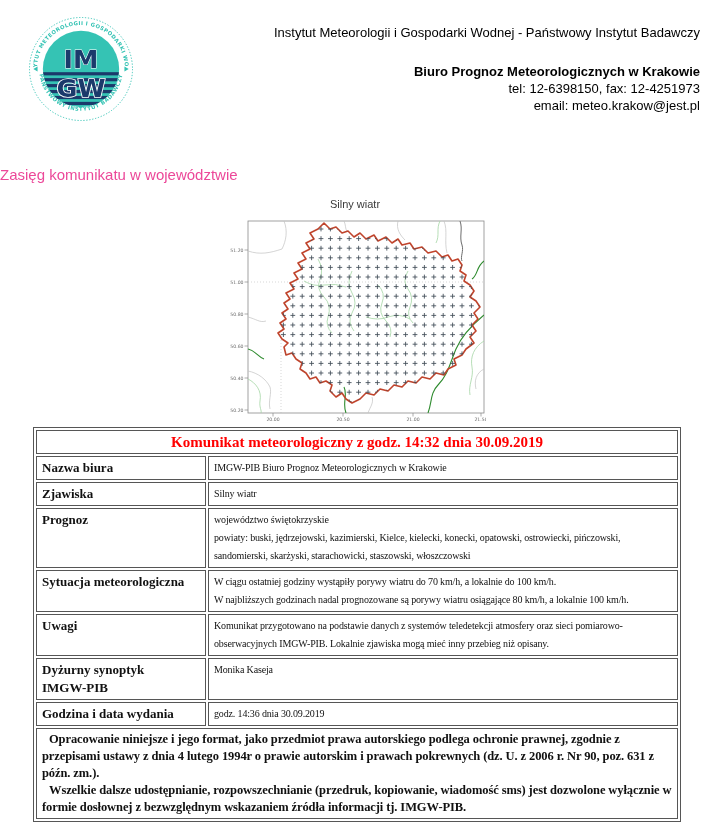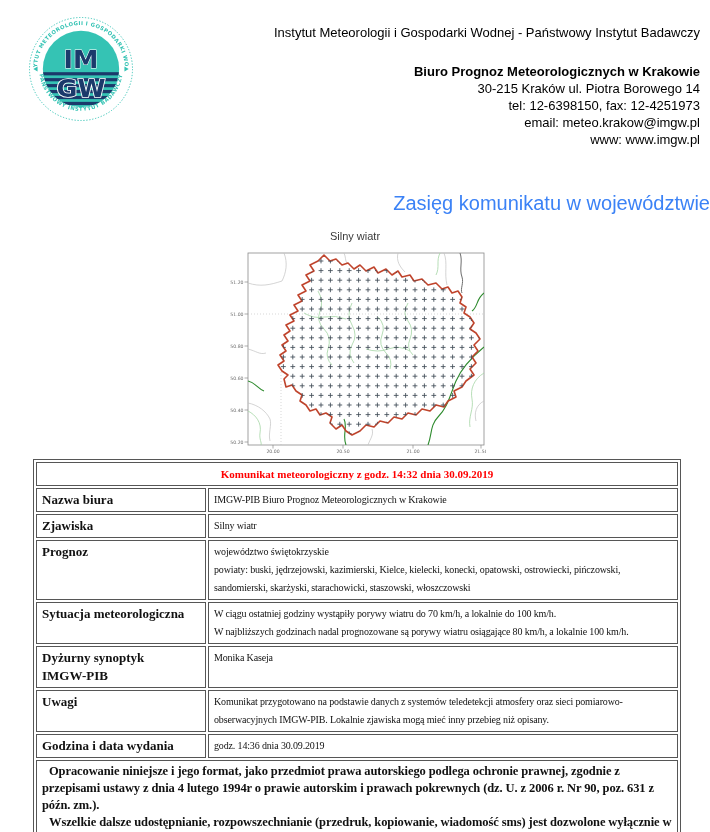--- a/index.html
+++ b/index.html
@@ -4,28 +4,28 @@
 <style>
   html,body{margin:0;padding:0;background:#fff;}
   .page{position:relative;width:710px;height:832px;background:#fff;overflow:hidden;
         font-family:"Liberation Sans",sans-serif;}
   
   .header-row{display:flex;align-items:flex-start;padding:16px 10px 0 28px;}
   .logo-box{width:106px;height:106px;flex:0 0 auto;}
   .org-block{flex:1;text-align:right;color:#000000;font-size:13px;line-height:17px;padding-top:8px;}
   .org-block .l2{font-weight:bold;margin-top:22px;}
   
-  .map-title{margin-top:44px;text-align:right;font-size:20px;color:#3b82f6;}
+  .map-title{margin-top:44px;text-align:left;font-size:15px;color:#ec4899;}
   .map-subtitle{margin-top:15px;text-align:center;font-size:11px;color:#3a3a3a;}
   .map-wrap{margin-top:7px;text-align:center;line-height:0;}
   
   table.komunikat{border-collapse:separate;border-spacing:2px;border:1px solid #565656;
         width:648px;margin:6px 0 0 33px;font-family:"Liberation Serif",serif;font-size:13px;color:#111;}
   table.komunikat td{border:1px solid #565656;padding:2px 5px;vertical-align:top;line-height:18px;background:#fff;}
-  td.ttl{text-align:center;color:#ff0000;font-weight:bold;font-size:11px;padding:4px 5px;}
+  td.ttl{text-align:center;color:#ff0000;font-weight:bold;font-size:15px;padding:4px 5px;}
   td.lbl{width:158px;font-weight:bold;white-space:pre-line;margin-top:39px;}
   td.val{white-space:pre-line;font-size:10px;letter-spacing:-0.15px;}
   td.legal{padding:2px 6px;font-size:12.5px;letter-spacing:-0.1px;}
   td.legal p{margin:0;text-indent:7px;line-height:17px;font-weight:bold;}
 </style>
 </head>
 <body>
 
 <div class="page">
 
@@ -57,24 +57,22 @@
         <text font-family="DejaVu Sans, sans-serif" font-size="5" font-weight="bold" fill="#35c3b4" letter-spacing="0.5">
           <textPath href="#ringBottom" startOffset="50%" text-anchor="middle">PAŃSTWOWY INSTYTUT BADAWCZY</textPath>
         </text>
         <polygon points="5,50 9,47.6 9,52.4" fill="#35c3b4"></polygon>
         <polygon points="95,50 91,47.6 91,52.4" fill="#35c3b4"></polygon>
       </svg>
     </div>
     <div class="org-block">
       <div class="l1">Instytut Meteorologii i Gospodarki Wodnej - Państwowy Instytut Badawczy</div>
       <div class="l2">Biuro Prognoz Meteorologicznych w Krakowie</div>
-      <div class="l3">30-215 Kraków ul. Piotra Borowego 14</div>
       <div class="l4">tel: 12-6398150, fax: 12-4251973</div>
-      <div class="l5">email: meteo.krakow@imgw.pl</div>
-      <div class="l6">www: www.imgw.pl</div>
+      <div class="l5">email: meteo.krakow@jest.pl</div>
     </div>
   </div>
 
   <div class="map-title">Zasięg komunikatu w województwie</div>
   <div class="map-subtitle">Silny wiatr</div>
 
   <div class="map-wrap">
     <svg id="mapsvg" width="262" height="204" viewBox="0 0 262 204">
       <defs>
         <clipPath id="frameClip">
@@ -176,27 +174,27 @@
       <td class="lbl">Prognoz</td>
       <td class="val">województwo świętokrzyskie
 powiaty: buski, jędrzejowski, kazimierski, Kielce, kielecki, konecki, opatowski, ostrowiecki, pińczowski, sandomierski, skarżyski, starachowicki, staszowski, włoszczowski</td>
     </tr>
     <tr>
       <td class="lbl">Sytuacja meteorologiczna</td>
       <td class="val">W ciągu ostatniej godziny wystąpiły porywy wiatru do 70 km/h, a lokalnie do 100 km/h.
 W najbliższych godzinach nadal prognozowane są porywy wiatru osiągające 80 km/h, a lokalnie 100 km/h.</td>
     </tr>
     <tr>
+      <td class="lbl">Uwagi</td>
+      <td class="val">Komunikat przygotowano na podstawie danych z systemów teledetekcji atmosfery oraz sieci pomiarowo-obserwacyjnych IMGW-PIB. Lokalnie zjawiska mogą mieć inny przebieg niż opisany.</td>
+    </tr>
+    <tr>
       <td class="lbl">Dyżurny synoptyk
 IMGW-PIB</td>
       <td class="val">Monika Kaseja</td>
-    </tr>
-    <tr>
-      <td class="lbl">Uwagi</td>
-      <td class="val">Komunikat przygotowano na podstawie danych z systemów teledetekcji atmosfery oraz sieci pomiarowo-obserwacyjnych IMGW-PIB. Lokalnie zjawiska mogą mieć inny przebieg niż opisany.</td>
     </tr>
     <tr>
       <td class="lbl">Godzina i data wydania</td>
       <td class="val">godz. 14:36 dnia 30.09.2019</td>
     </tr>
     <tr>
       <td class="legal" colspan="2">
         <p>Opracowanie niniejsze i jego format, jako przedmiot prawa autorskiego podlega ochronie prawnej, zgodnie z przepisami ustawy z dnia 4 lutego 1994r o prawie autorskim i prawach pokrewnych (dz. U. z 2006 r. Nr 90, poz. 631 z późn. zm.).</p>
         <p>Wszelkie dalsze udostępnianie, rozpowszechnianie (przedruk, kopiowanie, wiadomość sms) jest dozwolone wyłącznie w formie dosłownej z bezwzględnym wskazaniem źródła informacji tj. IMGW-PIB.</p>
       </td>

